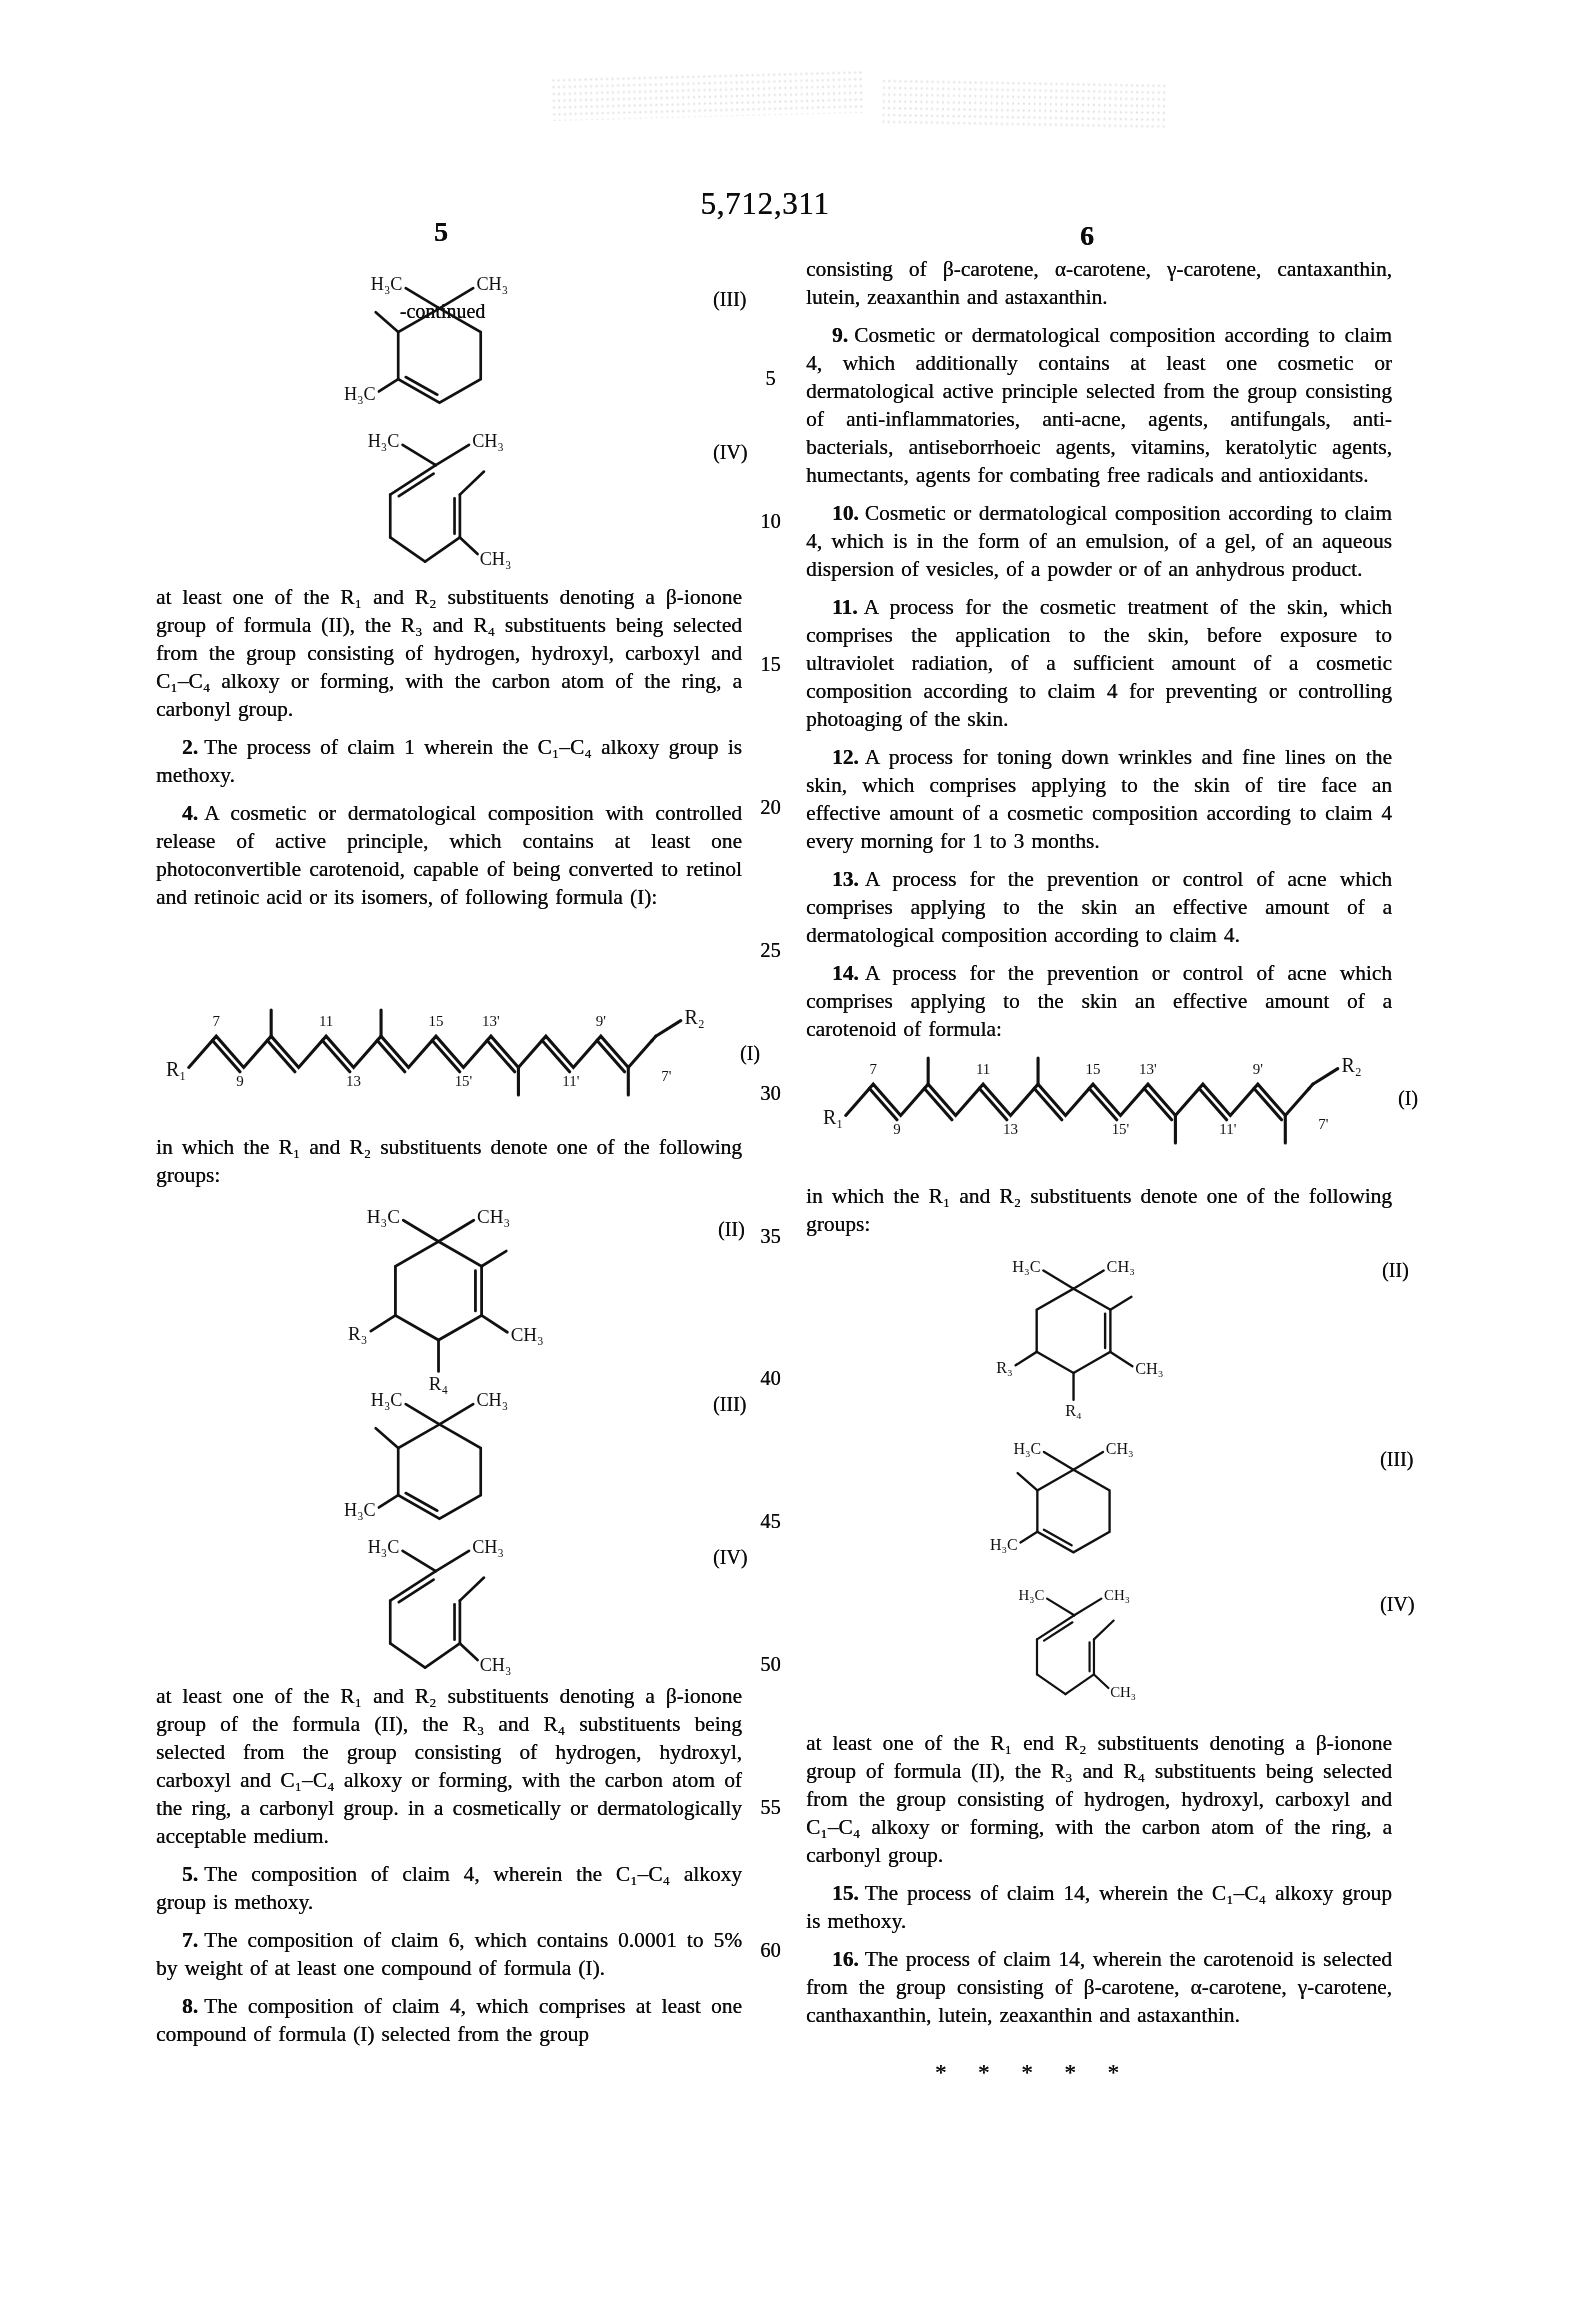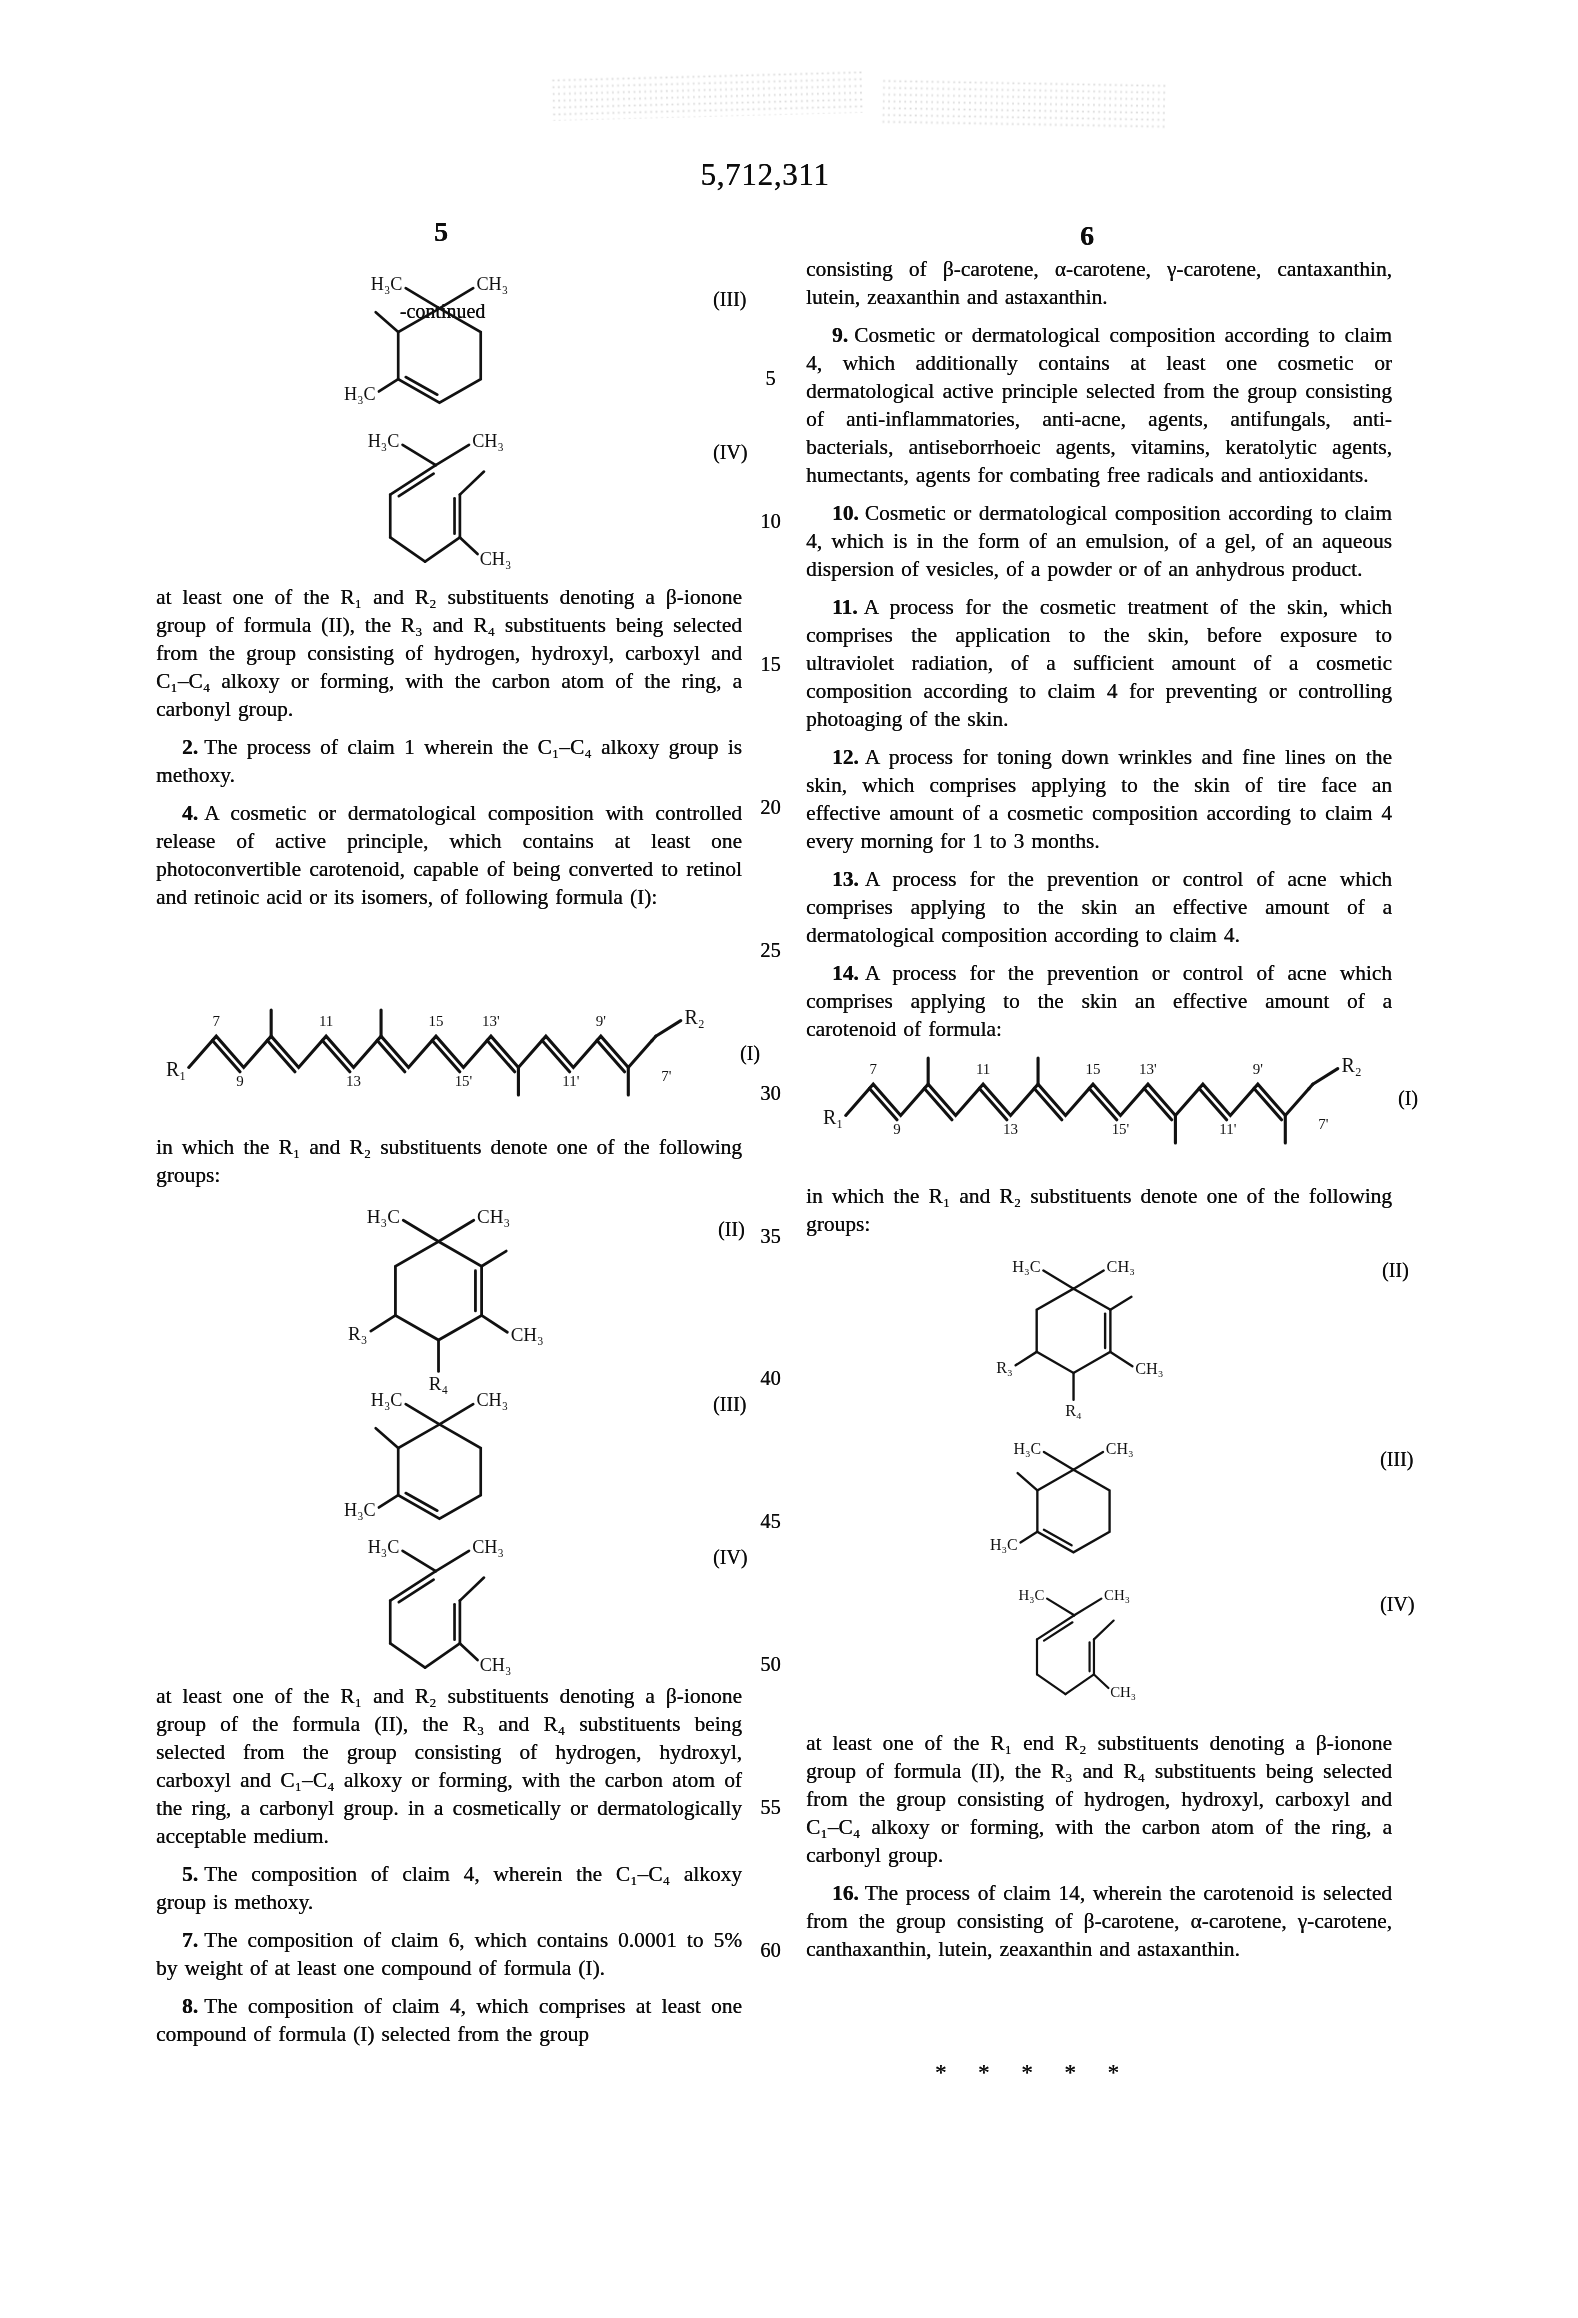--- a/index.html
+++ b/index.html
@@ -33,21 +33,21 @@
   }
 </style>
 </head>
 <body>
 
 <div class="page">
 
   <div class="abs noise" style="left:551px;top:73px;width:313px;height:44px;transform:rotate(-1.5deg);"></div>
   <div class="abs noise" style="left:881px;top:80px;width:286px;height:48px;transform:rotate(1deg);"></div>
 
-  <div class="abs patent-number" style="left:612px;top:157px;width:306px;">5,712,311</div>
+  <div class="abs patent-number" style="left:612px;top:186px;width:306px;">5,712,311</div>
   <div class="abs colnum" style="left:407px;top:216px;width:68px;">5</div>
   <div class="abs colnum" style="left:1053px;top:220px;width:68px;">6</div>
 
   <div>
     <span class="abs gutter-num" style="left:750px;top:367px;">5</span>
     <span class="abs gutter-num" style="left:750px;top:510px;">10</span>
     <span class="abs gutter-num" style="left:750px;top:653px;">15</span>
     <span class="abs gutter-num" style="left:750px;top:796px;">20</span>
     <span class="abs gutter-num" style="left:750px;top:939px;">25</span>
     <span class="abs gutter-num" style="left:750px;top:1082px;">30</span>
@@ -280,19 +280,20 @@
       <line class="bond" x1="235" y1="195" x2="268" y2="226"></line>
       <text class="atom" x="122" y="26" text-anchor="end">H₃C</text>
       <text class="atom" x="258" y="26" text-anchor="start">CH₃</text>
       <text class="atom" x="272" y="246" text-anchor="start">CH₃</text>
     </svg>
   </div>
   <div class="abs formula-label" style="left:1380px;top:1593px;">(IV)</div>
 
   <div class="abs body-text" style="left:796px;top:1719px;width:606px;">
     <p>at least one of the R₁ end R₂ substituents denoting a β-ionone group of formula (II), the R₃ and R₄ substituents being selected from the group consisting of hydrogen, hydroxyl, carboxyl and C₁–C₄ alkoxy or forming, with the carbon atom of the ring, a carbonyl group.</p>
+    <p class="claim"><span class="cnum">15.</span><span>The process of claim 14, wherein the C₁–C₄ alkoxy group is methoxy.</span></p>
     <p class="claim"><span class="cnum">16.</span><span>The process of claim 14, wherein the carotenoid is selected from the group consisting of β-carotene, α-carotene, γ-carotene, canthaxanthin, lutein, zeaxanthin and astaxanthin.</span></p>
   </div>
 
   <div class="abs asterisks" style="left:927px;top:2060px;width:204px;">* * * * *</div>
 
 </div>
 
 
 </body></html>

